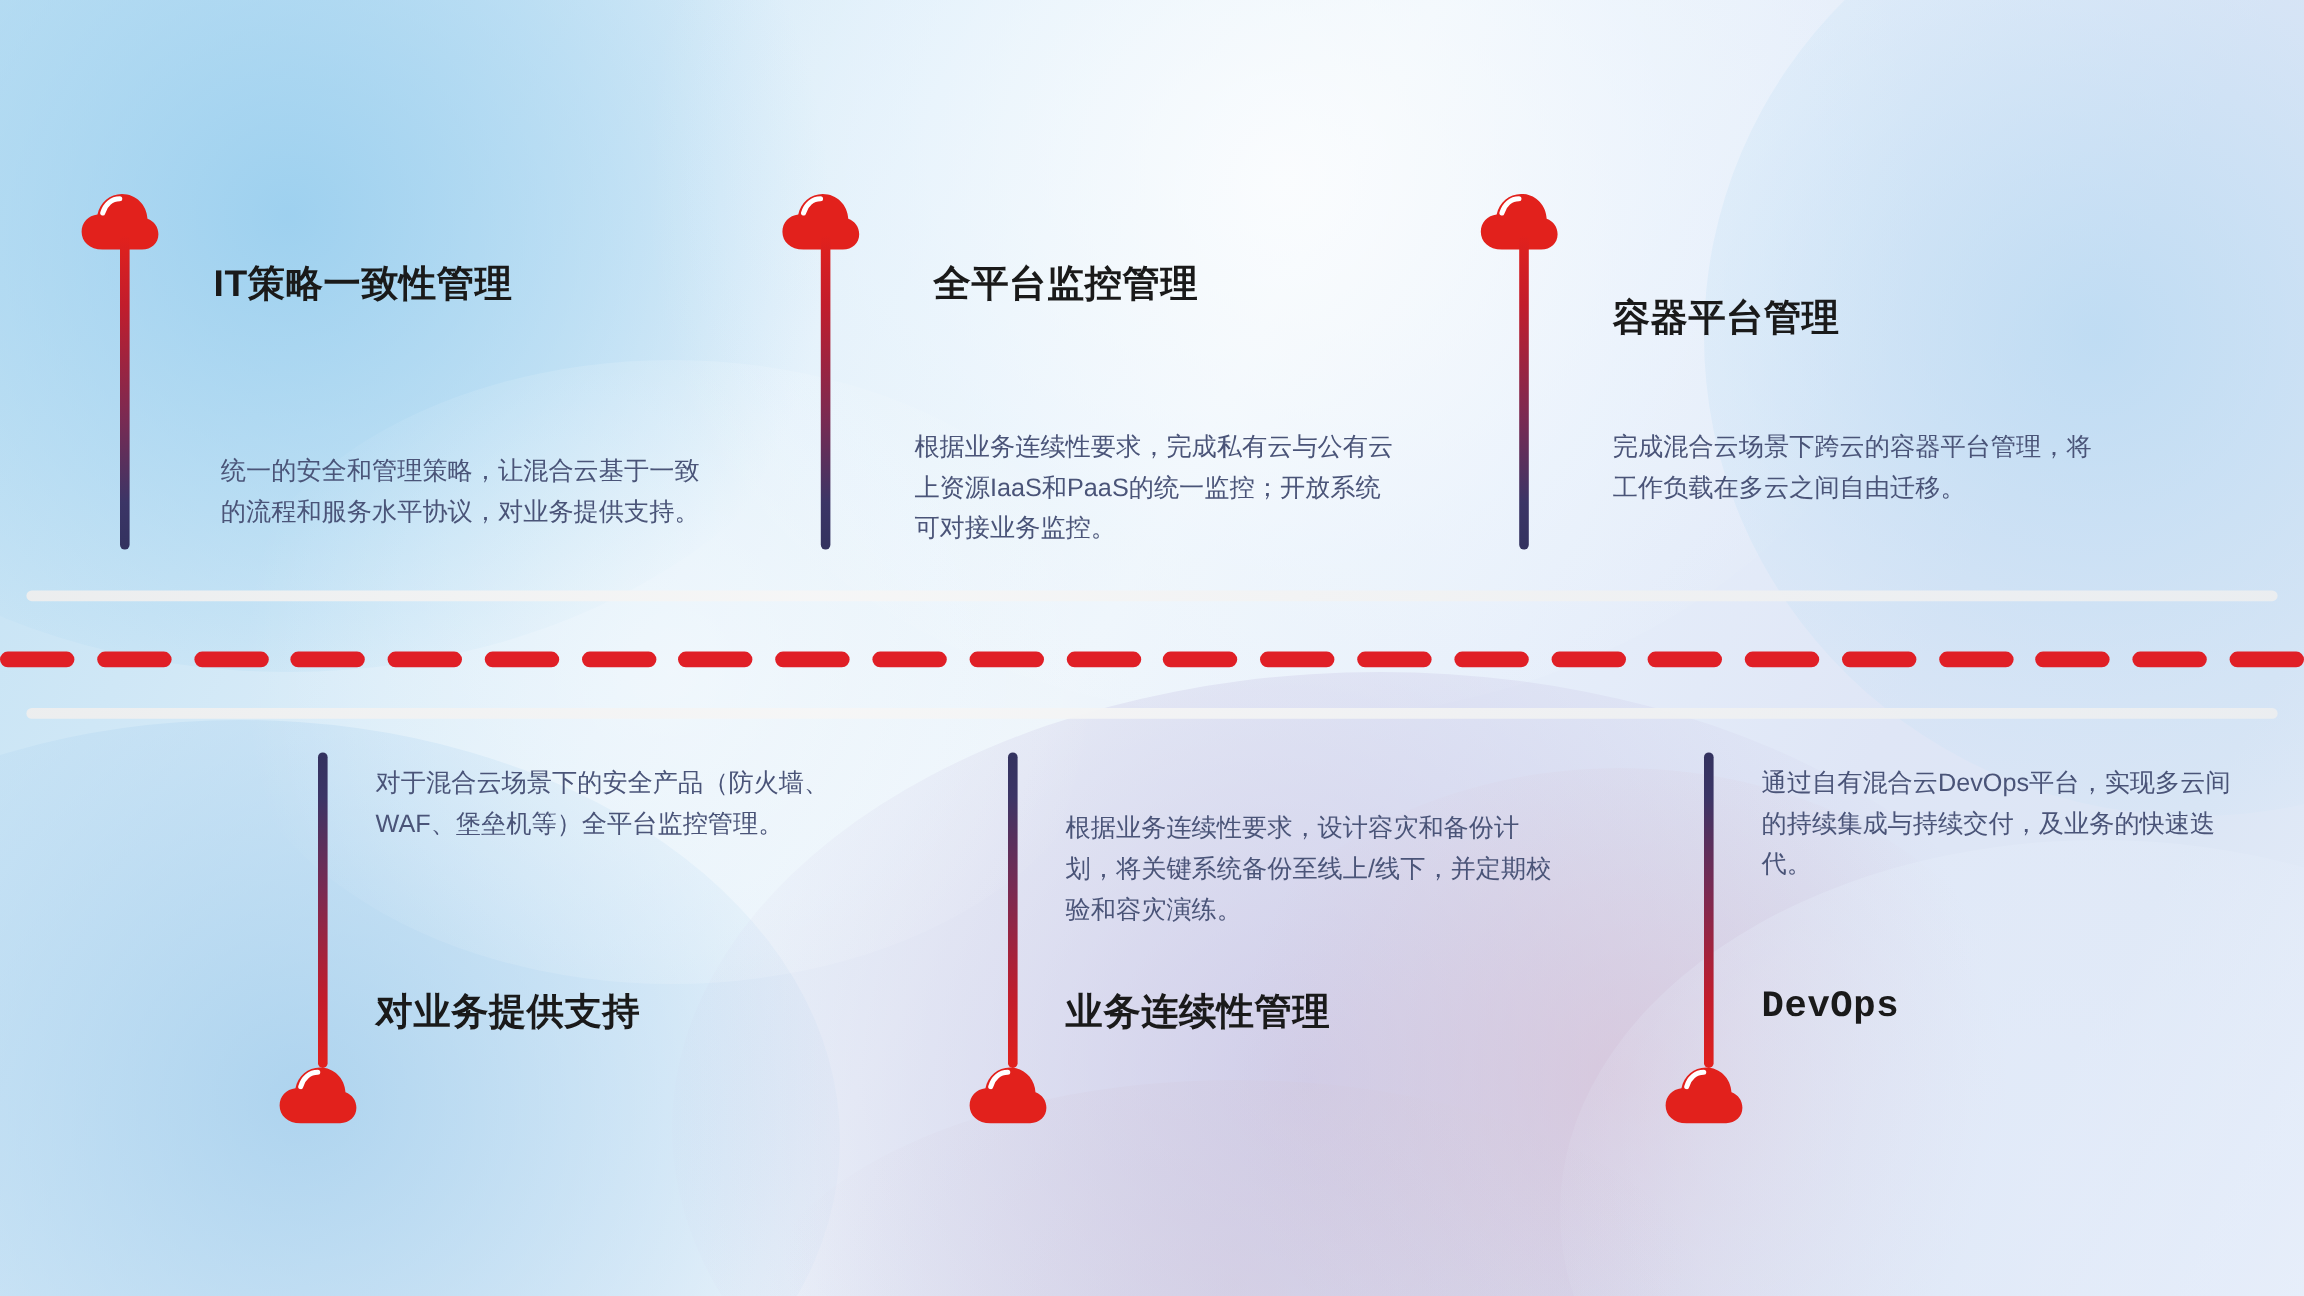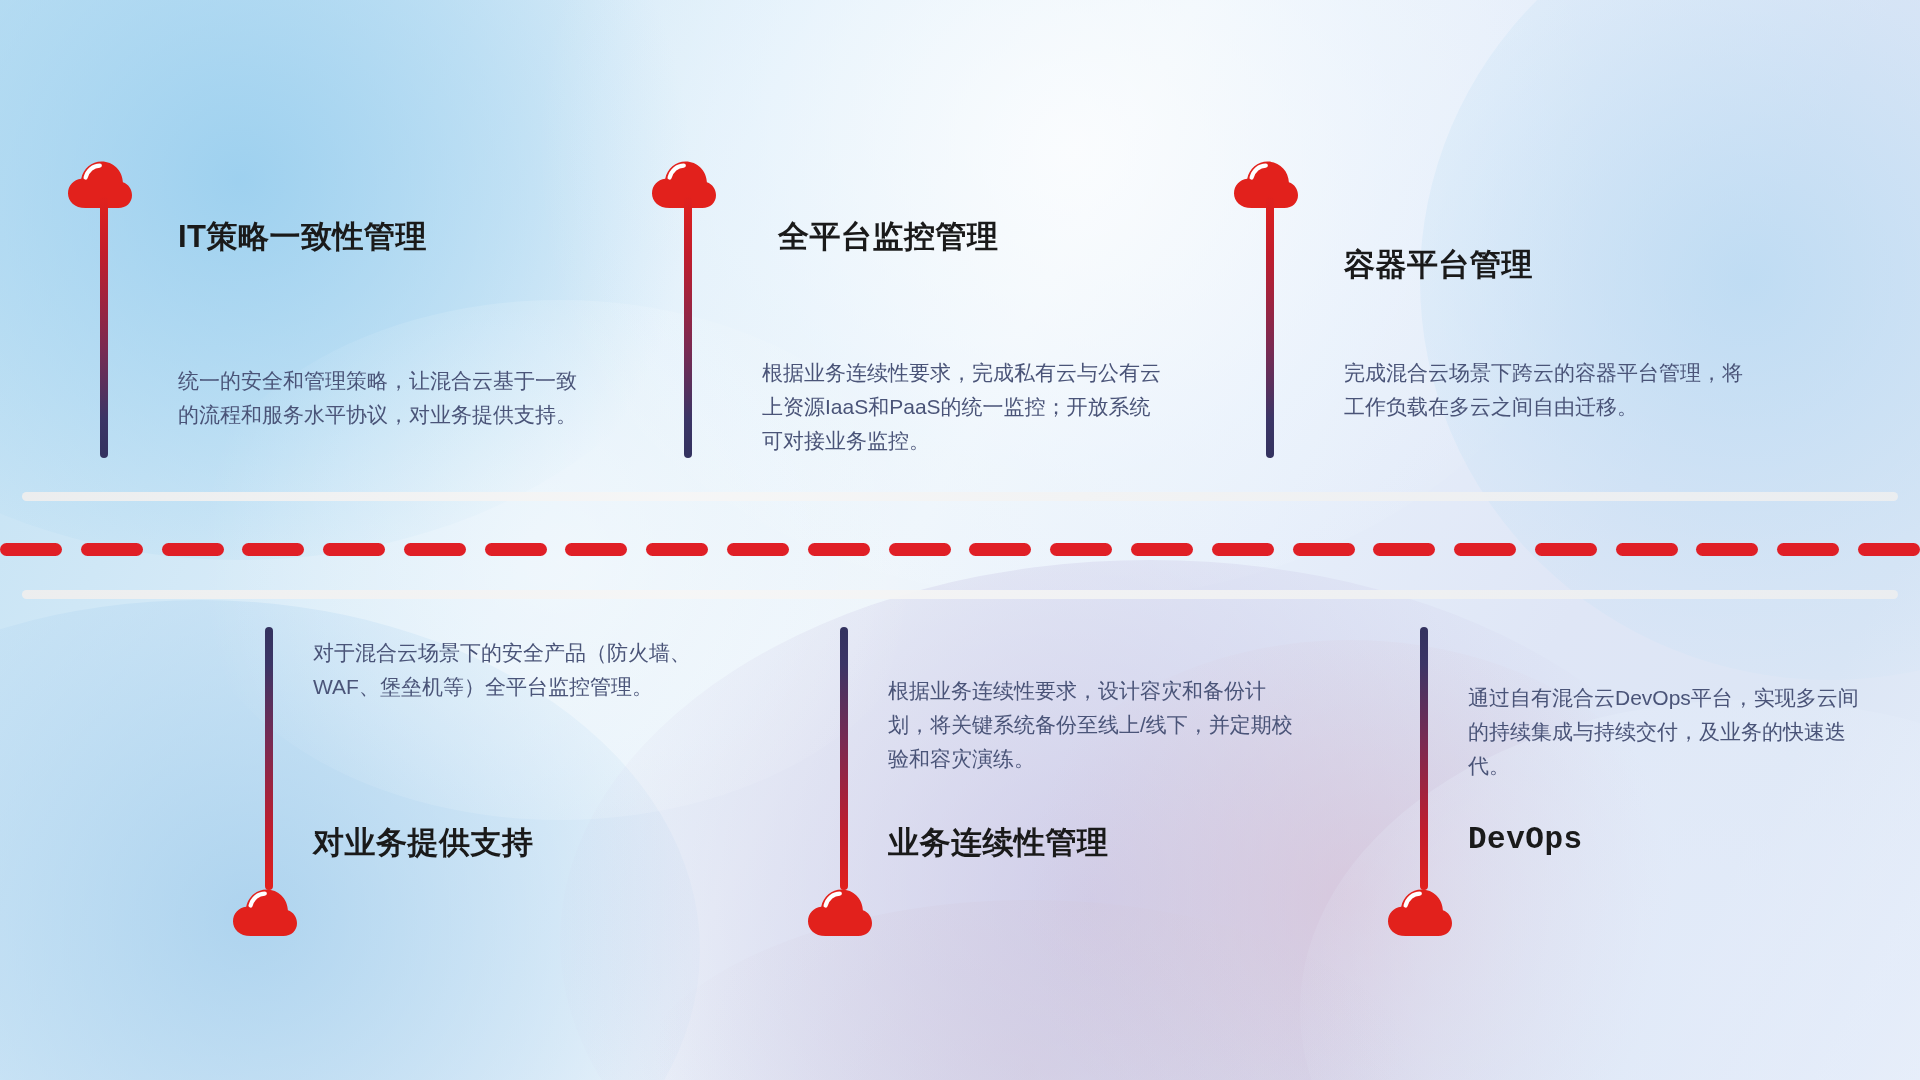--- a/index.html
+++ b/index.html
@@ -171,21 +171,21 @@
 
   <div class="col" style="left:100px; top:0;">
     <div class="cloud" style="left:-33px; top:160px;">
       <svg viewBox="0 0 66 50" xmlns="http://www.w3.org/2000/svg">
         <path d="M18.5 48 C7.6 48 1 41.5 1 33.2 C1 25.6 6.6 19.6 14.2 18.8 C16.3 8.6 24.6 1.6 34.6 1.6 C46.3 1.6 55.4 10.7 55.9 22.3 C61.4 24.2 65 29.3 65 35.2 C65 42.6 59.2 48 51.4 48 Z" fill="#e2211c"></path>
         <path d="M18.6 17.5 C20.6 10.2 26.2 5.6 32.8 5.6" stroke="#ffffff" stroke-width="4.2" stroke-linecap="round" fill="none"></path>
       </svg>
     </div>
     <div class="stem stem-top" style="left:0; top:196px; height:262px;"></div>
     <div class="col-title" style="left:78px; top:216px;">IT策略一致性管理</div>
-    <div class="col-body" style="left:78px; top:364px;">统一的安全和管理策略，让混合云基于一致的流程和服务水平协议，对业务提供支持。</div>
+    <div class="col-body" style="left:78px; top:376px;text-align:right;">统一的安全和管理策略，让混合云基于一致的流程和服务水平协议，对业务提供支持。</div>
   </div>
 
   <div class="col" style="left:684px; top:0;">
     <div class="cloud" style="left:-33px; top:160px;">
       <svg viewBox="0 0 66 50" xmlns="http://www.w3.org/2000/svg">
         <path d="M18.5 48 C7.6 48 1 41.5 1 33.2 C1 25.6 6.6 19.6 14.2 18.8 C16.3 8.6 24.6 1.6 34.6 1.6 C46.3 1.6 55.4 10.7 55.9 22.3 C61.4 24.2 65 29.3 65 35.2 C65 42.6 59.2 48 51.4 48 Z" fill="#e2211c"></path>
         <path d="M18.6 17.5 C20.6 10.2 26.2 5.6 32.8 5.6" stroke="#ffffff" stroke-width="4.2" stroke-linecap="round" fill="none"></path>
       </svg>
     </div>
     <div class="stem stem-top" style="left:0; top:196px; height:262px;"></div>
@@ -255,21 +255,21 @@
     <div class="cloud" style="left:-33px; top:888px;">
       <svg viewBox="0 0 66 50" xmlns="http://www.w3.org/2000/svg">
         <path d="M18.5 48 C7.6 48 1 41.5 1 33.2 C1 25.6 6.6 19.6 14.2 18.8 C16.3 8.6 24.6 1.6 34.6 1.6 C46.3 1.6 55.4 10.7 55.9 22.3 C61.4 24.2 65 29.3 65 35.2 C65 42.6 59.2 48 51.4 48 Z" fill="#e2211c"></path>
         <path d="M18.6 17.5 C20.6 10.2 26.2 5.6 32.8 5.6" stroke="#ffffff" stroke-width="4.2" stroke-linecap="round" fill="none"></path>
       </svg>
     </div>
   </div>
 
   <div class="col" style="left:1420px; top:0;">
     <div class="stem stem-bottom" style="left:0; top:627px; height:263px;"></div>
-    <div class="col-body" style="left:48px; top:636px;margin-top:45px;">通过自有混合云DevOps平台，实现多云间的持续集成与持续交付，及业务的快速迭代。</div>
+    <div class="col-body" style="left:48px; top:636px;">通过自有混合云DevOps平台，实现多云间的持续集成与持续交付，及业务的快速迭代。</div>
     <div class="col-title" style="left:48px; top:822px;font-family:Liberation Mono, monospace;">DevOps</div>
     <div class="cloud" style="left:-33px; top:888px;">
       <svg viewBox="0 0 66 50" xmlns="http://www.w3.org/2000/svg">
         <path d="M18.5 48 C7.6 48 1 41.5 1 33.2 C1 25.6 6.6 19.6 14.2 18.8 C16.3 8.6 24.6 1.6 34.6 1.6 C46.3 1.6 55.4 10.7 55.9 22.3 C61.4 24.2 65 29.3 65 35.2 C65 42.6 59.2 48 51.4 48 Z" fill="#e2211c"></path>
         <path d="M18.6 17.5 C20.6 10.2 26.2 5.6 32.8 5.6" stroke="#ffffff" stroke-width="4.2" stroke-linecap="round" fill="none"></path>
       </svg>
     </div>
   </div>
 
 </div>

